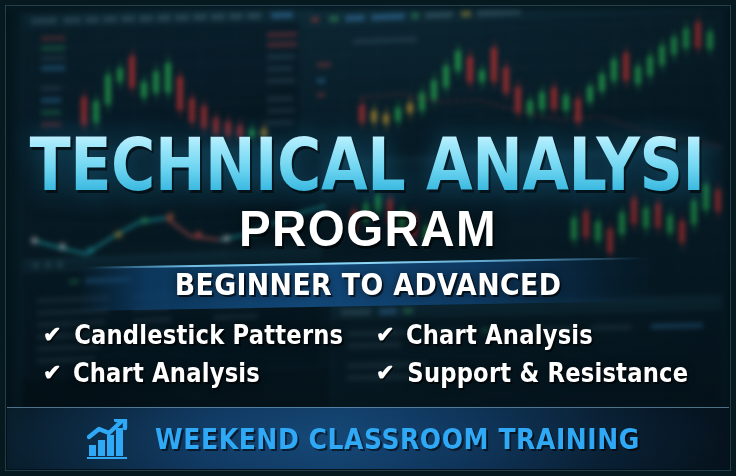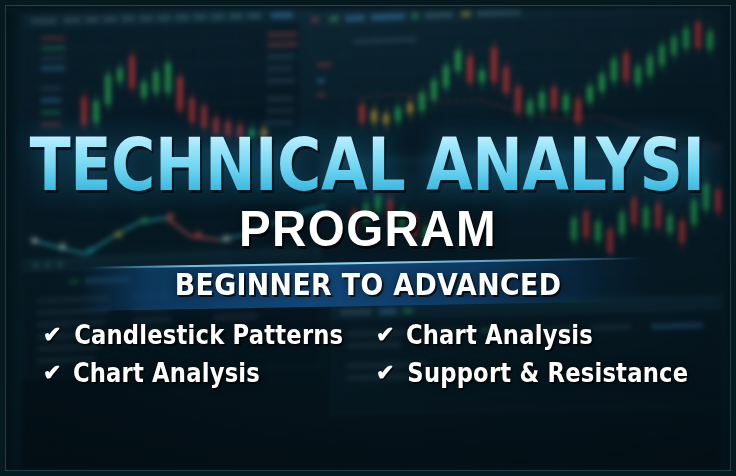--- a/index.html
+++ b/index.html
@@ -639,17 +639,31 @@
         </div>
         <div class="feat">
           <span class="check">✔</span>
           <span class="feat-label">Support &amp; Resistance</span>
         </div>
       </div>
 
     </div>
   </div>
 
+  <div class="banner">
+    <svg class="banner-icon" viewBox="0 0 42 40">
+      <g fill="#2fa8f5">
+        <rect x="2" y="26" width="7" height="11"></rect>
+        <rect x="11" y="21" width="7" height="16"></rect>
+        <rect x="20" y="16" width="7" height="21"></rect>
+        <rect x="29" y="9" width="7" height="28"></rect>
+        <rect x="0" y="38" width="40" height="2.4"></rect>
+      </g>
+      <path d="M2 18 L12 10 L22 14 L36 1" fill="none" stroke="#2fa8f5" stroke-width="4.4" stroke-linecap="round" stroke-linejoin="round"></path>
+      <path d="M29 1 L38 1 L38 9" fill="none" stroke="#2fa8f5" stroke-width="4.4" stroke-linecap="round" stroke-linejoin="round"></path>
+    </svg>
+    <span class="banner-text">WEEKEND CLASSROOM TRAINING</span>
+  </div>
 
   <div class="outer-border"></div>
   <div class="outer-border2"></div>
 
 </div>
 
 </body></html>

